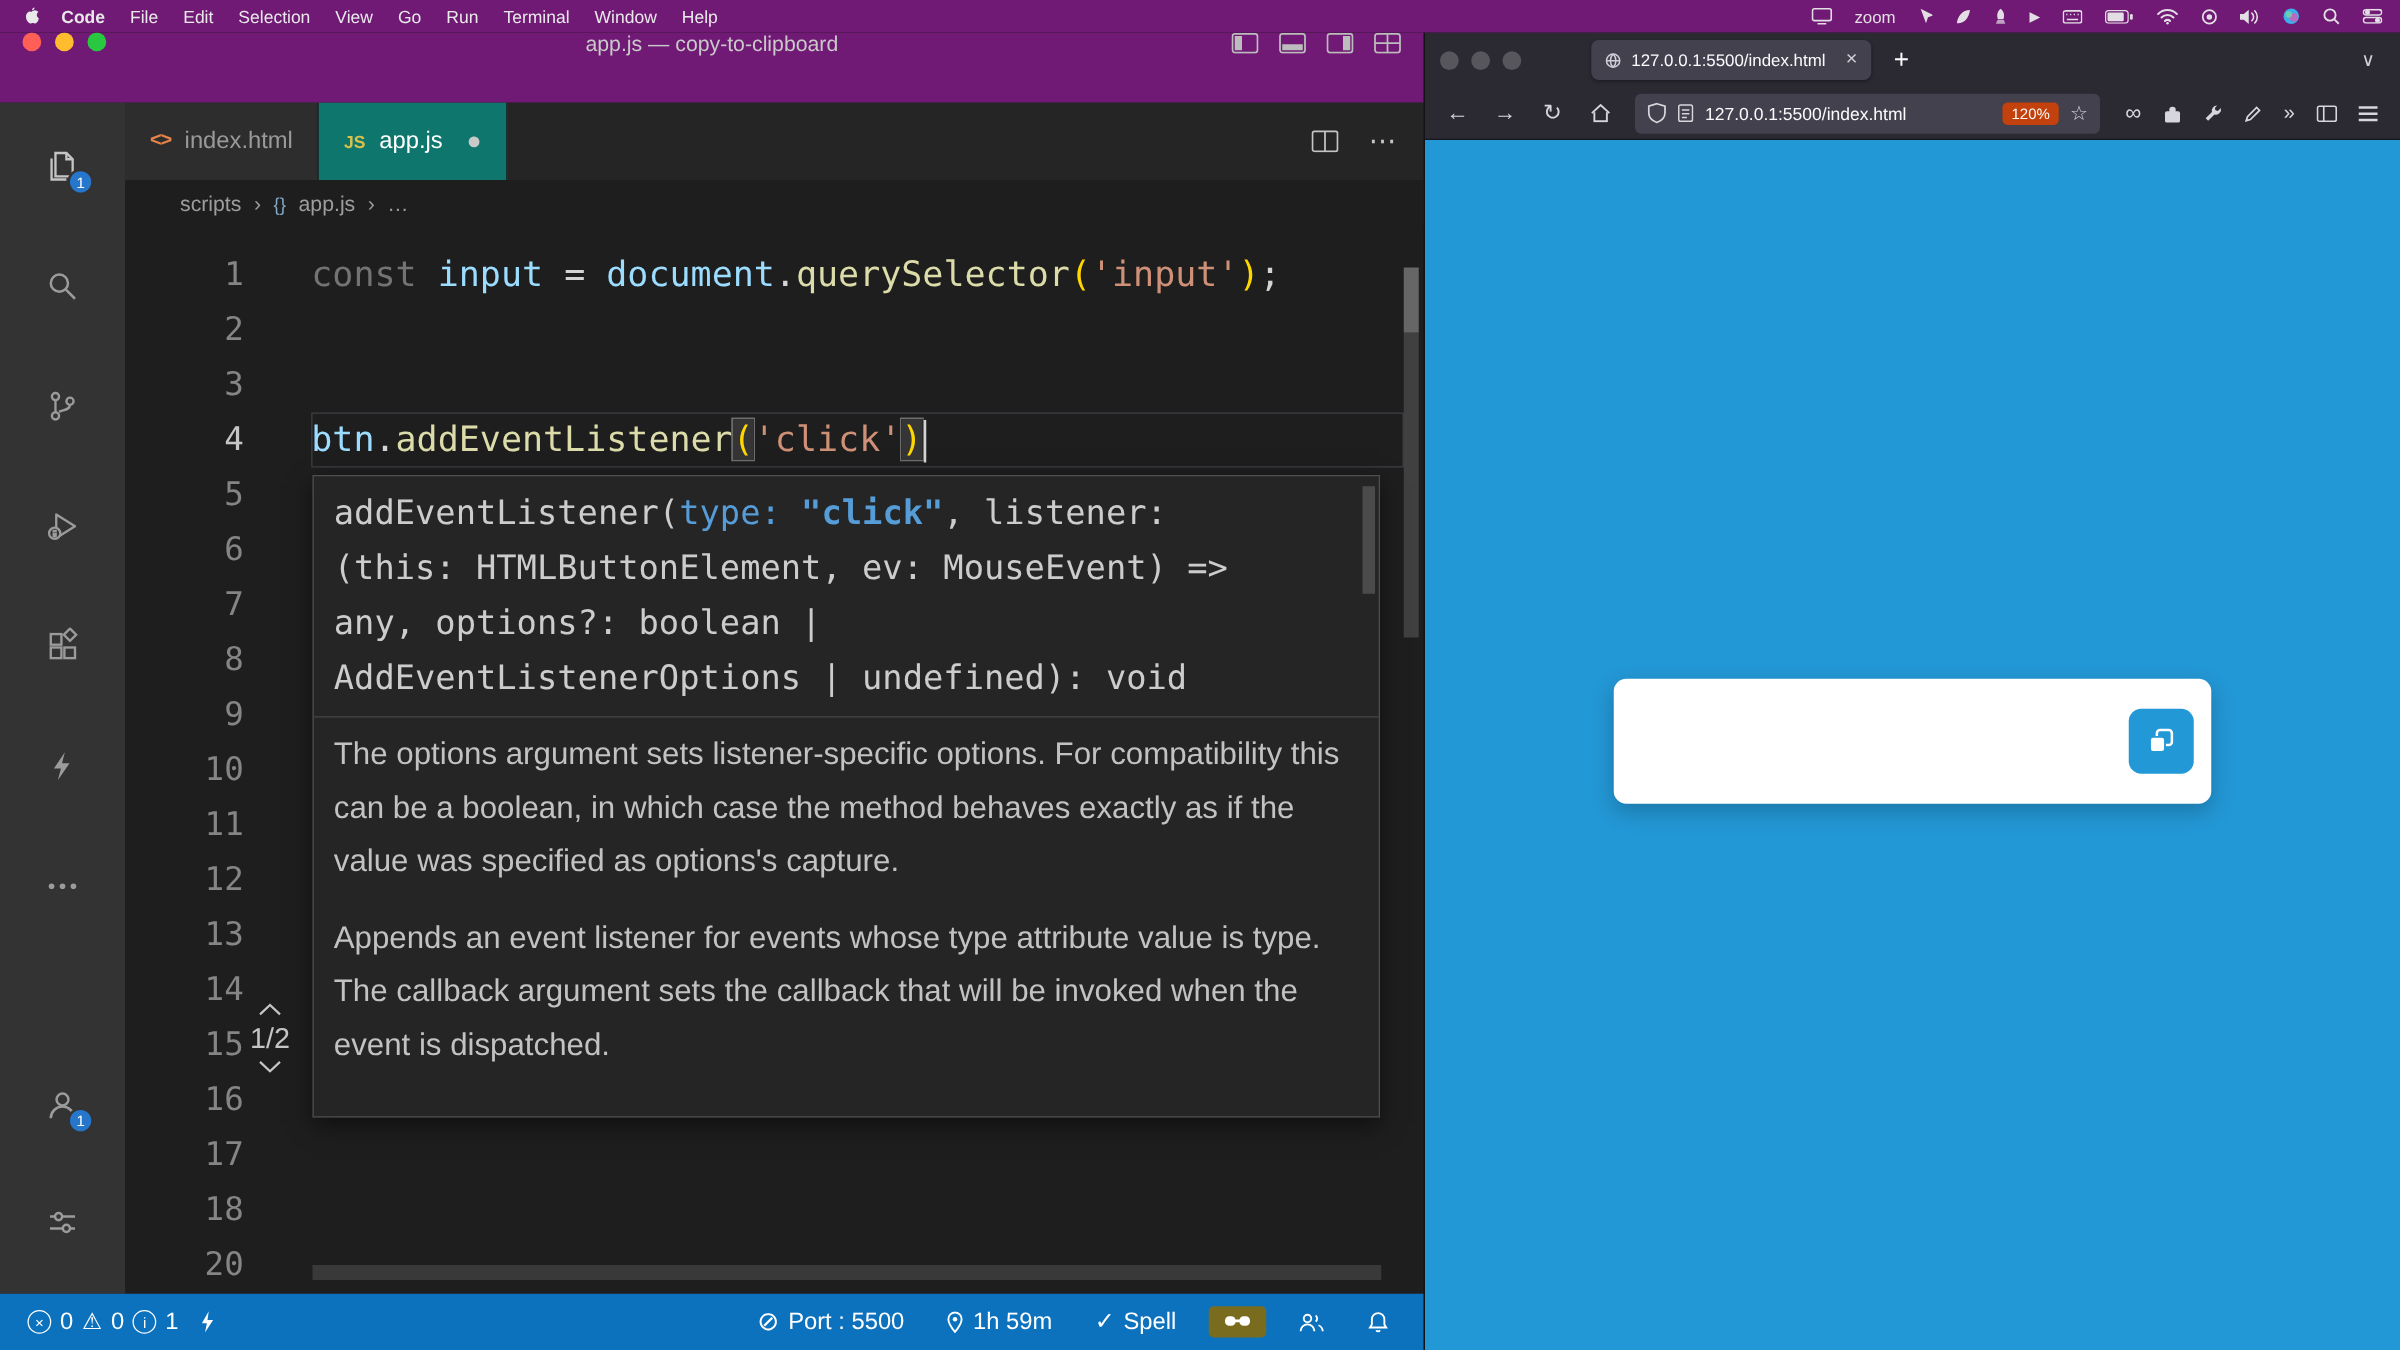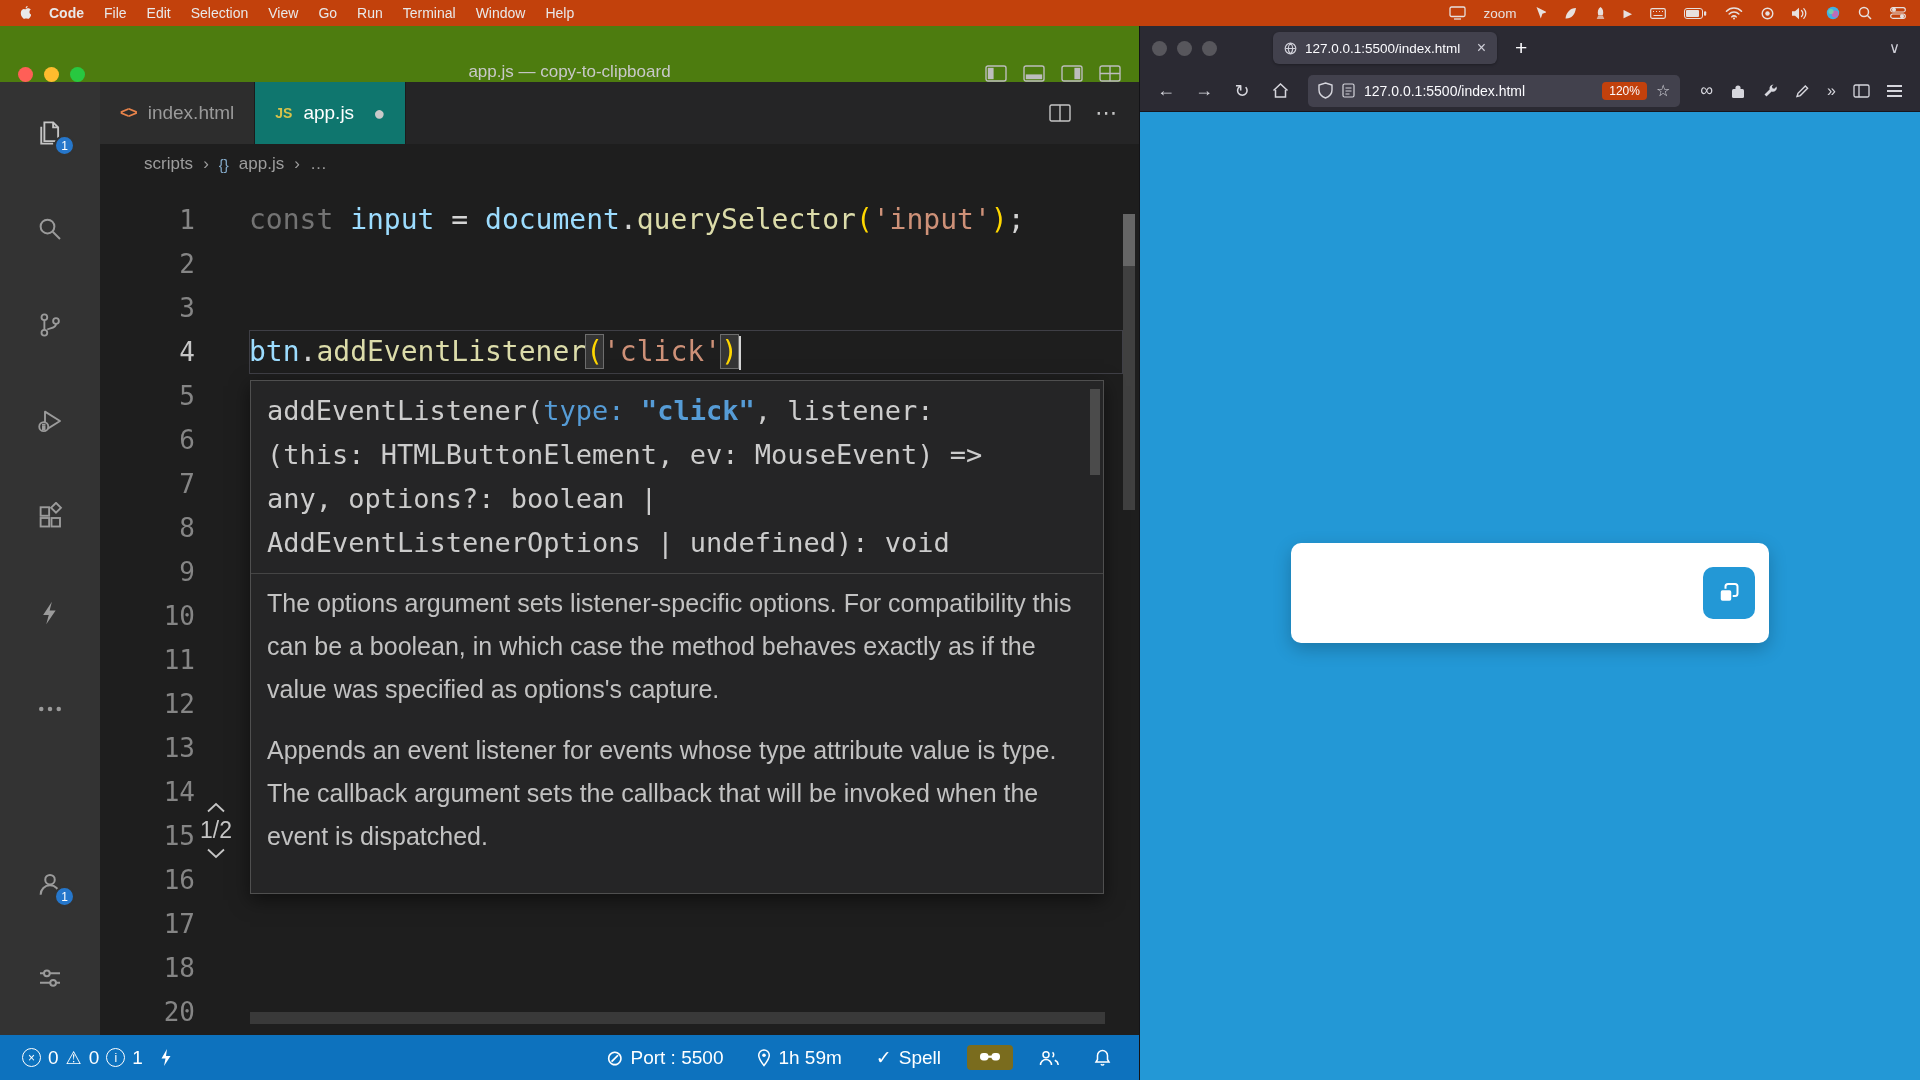--- a/index.html
+++ b/index.html
@@ -1,36 +1,36 @@
 <!DOCTYPE html>
 <html><head>
 <meta charset="utf-8">
 <style>
   html,body{margin:0;padding:0;width:1920px;height:1080px;overflow:hidden;background:#000;
     font-family:"Liberation Sans","DejaVu Sans",sans-serif;}
   *{box-sizing:border-box}
   svg{display:block}
 
   
-  .menubar{position:absolute;top:0;left:0;right:0;height:26px;background:#c2410c;
+  .menubar{position:absolute;top:0;left:0;right:0;height:26px;background:#701a75;
     display:flex;align-items:center;color:#e9e9ea;font-size:14px;padding:0 14px;z-index:20}
   .menubar .mi{padding:0 10px;line-height:26px;white-space:nowrap}
   .menubar .app-name{font-weight:bold;padding:0 10px}
   .mb-apple{padding:0 8px 0 4px;display:flex;align-items:center}
   .mb-right{margin-left:auto;display:flex;align-items:center;gap:18px}
   .mb-right .mico{display:flex;align-items:center;opacity:.95}
   .zoomtxt{font-size:13.5px}
 
   
   .window{position:absolute;top:26px;bottom:0}
   .vscode{left:0;width:1139px;background:#1e1e1e;display:flex;flex-direction:column;position:absolute}
   .firefox{left:1139px;right:0;background:#2b2a33;display:flex;flex-direction:column;border-left:1px solid #131316}
 
   
-  .vs-titlebar{height:56px;background:#4d7c0f;display:flex;align-items:flex-end;position:relative;flex:0 0 auto}
+  .vs-titlebar{height:56px;background:#701a75;display:flex;align-items:flex-start;position:relative;flex:0 0 auto}
   .traffic{display:flex;gap:11px;margin-left:18px;z-index:2}
   .tl{width:15px;height:15px;border-radius:50%}
   .tl.red{background:#ff5f57}.tl.yel{background:#febc2e}.tl.grn{background:#28c840}
   .vs-title{position:absolute;left:0;right:0;text-align:center;color:#c9c9c9;font-size:17px}
   .vs-title-icons{margin-left:auto;display:flex;gap:16px;margin-right:18px;z-index:2}
 
   
   .vs-main{flex:1;display:flex;min-height:0}
   .activitybar{width:100px;background:#333333;display:flex;flex-direction:column;align-items:center;flex:0 0 auto}
   .ab-top{display:flex;flex-direction:column;gap:62px;margin-top:34px}

